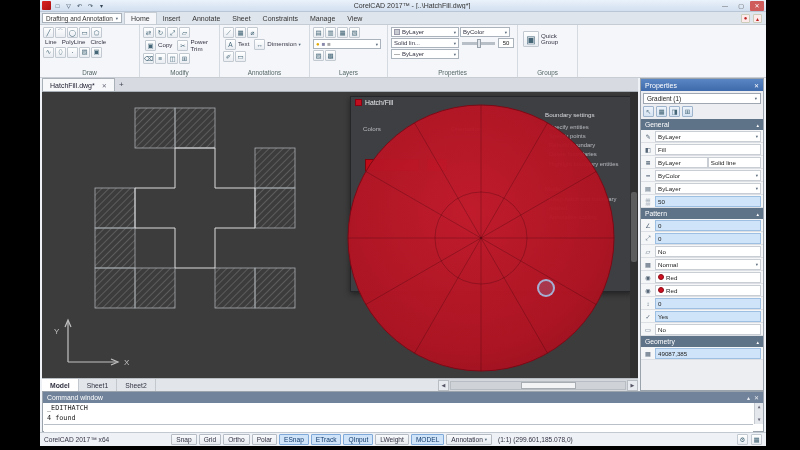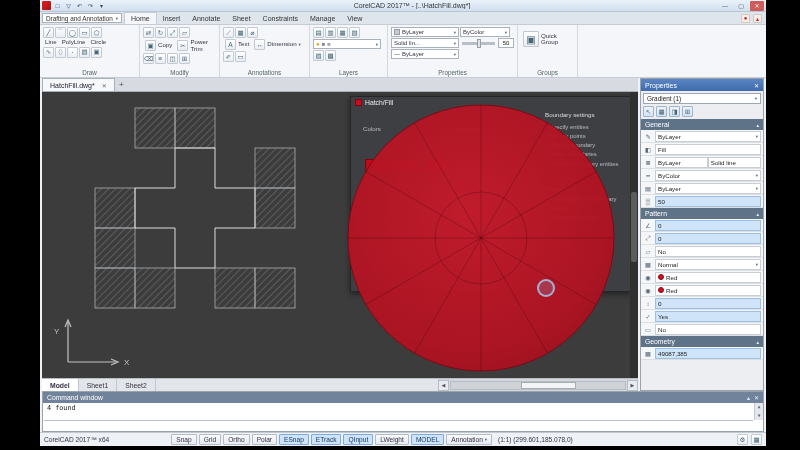--- a/index.html
+++ b/index.html
@@ -423,20 +423,21 @@
 
     <div class="cmdwin">
       <div class="cmd-header">
         <span>Command window</span>
         <span class="cmd-hicons">
           <span>▴</span>
           <span>✕</span>
         </span>
       </div>
       <div class="cmd-body">
+        <div>_EDITHATCH</div>
         <div>4 found</div>
         <div class="cmd-scroll">
           <span>▲</span>
           <span>▼</span>
         </div>
       </div>
       <div class="cmd-input"></div>
     </div>
 
     <div class="statusbar">

